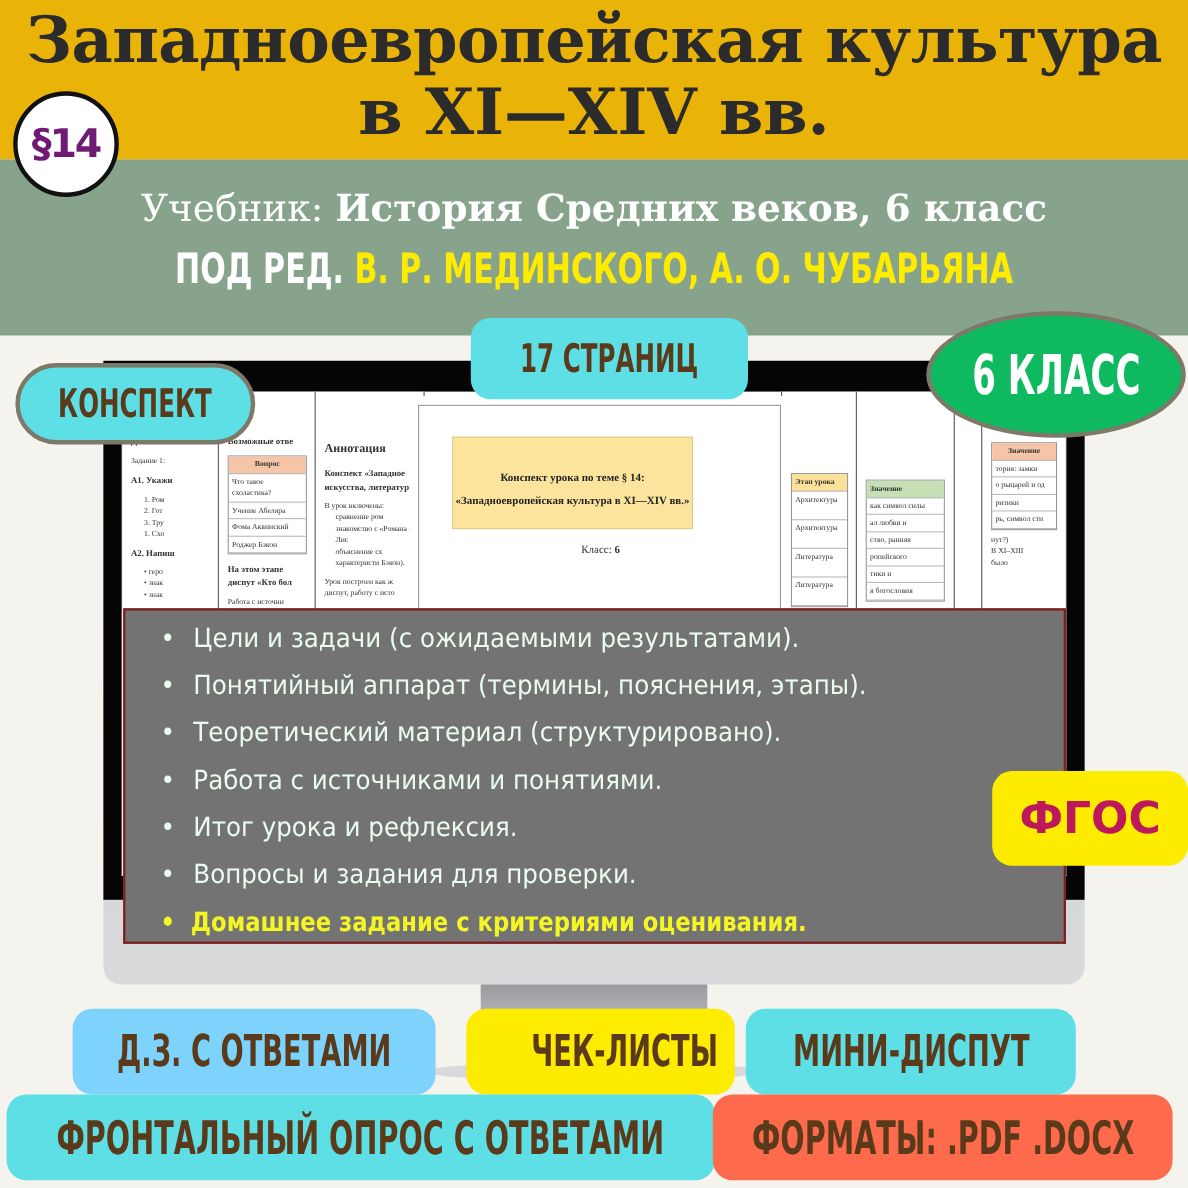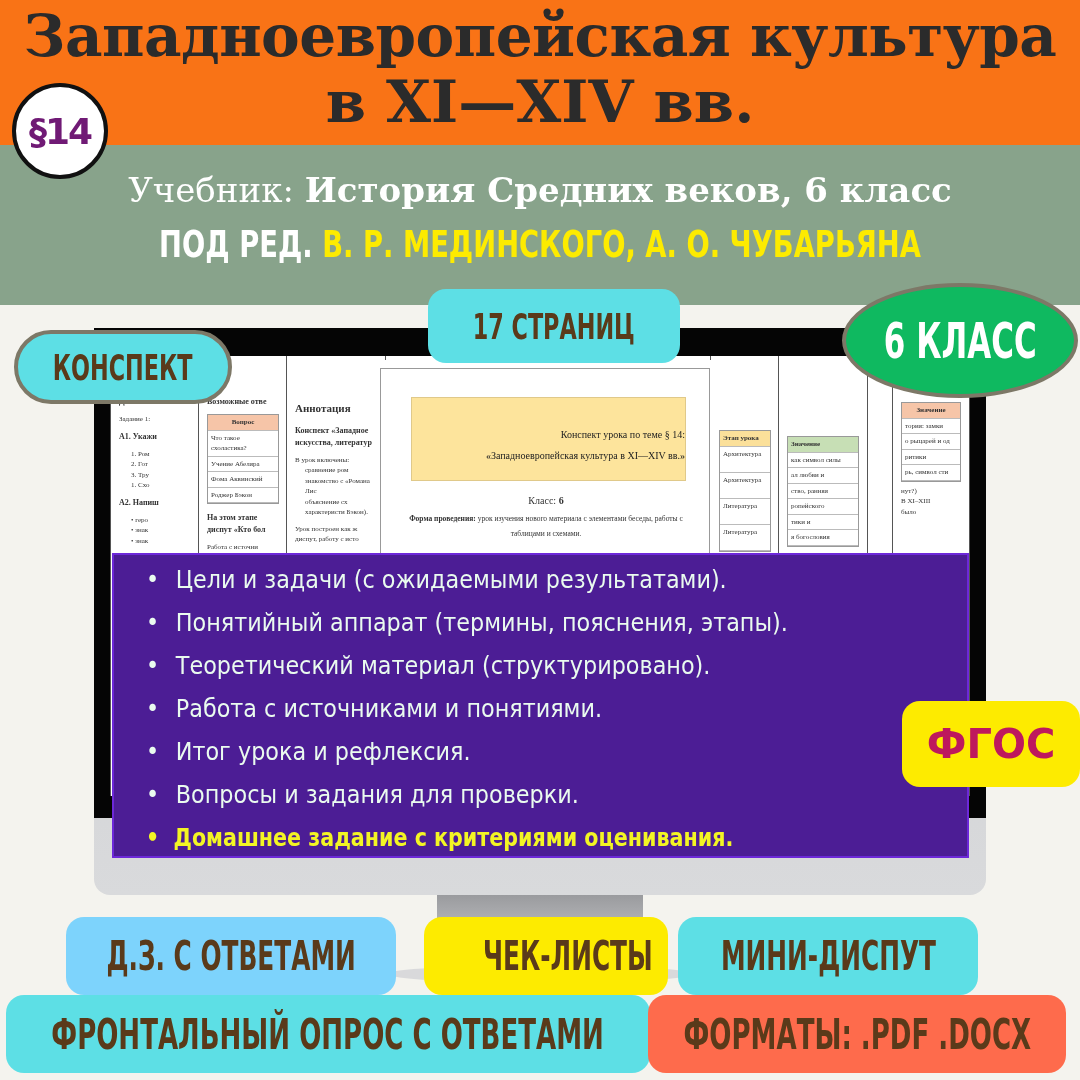--- a/index.html
+++ b/index.html
@@ -1,19 +1,19 @@
 <!DOCTYPE html>
 <html><head>
 <meta charset="utf-8">
 <style>
   * { box-sizing: border-box; margin: 0; padding: 0; }
   html, body { width: 1080px; height: 1080px; overflow: hidden; }
   body { position: relative; background: #f4f3ee; font-family: "Liberation Sans", sans-serif; }
 
-  .header { position: absolute; left: 0; top: 0; width: 1080px; height: 145px; background: #f97316; }
+  .header { position: absolute; left: 0; top: 0; width: 1080px; height: 145px; background: #eab308; }
   .title1 { position: absolute; left: 0; width: 1080px; top: 2px; text-align: center; font-family: "DejaVu Serif", serif; font-weight: bold; font-size: 58px; color: #2b2b2b; letter-spacing: -0.5px; }
   .title2 { position: absolute; left: 0; width: 1080px; top: 68px; text-align: center; font-family: "DejaVu Serif", serif; font-weight: bold; font-size: 58px; color: #2b2b2b; }
 
   .para-badge { position: absolute; left: 12px; top: 83px; width: 96px; height: 96px; border-radius: 50%; background: #fff; border: 4px solid #111; display: flex; align-items: center; justify-content: center; font-family: "DejaVu Sans", sans-serif; font-weight: bold; font-size: 36px; color: #701a75; z-index: 5; letter-spacing: -2px; }
 
   .band { position: absolute; left: 0; top: 145px; width: 1080px; height: 160px; background: #88a38b; }
   .subtitle { position: absolute; left: 0; width: 1080px; top: 170px; text-align: center; font-family: "DejaVu Serif", serif; font-size: 34px; color: #fff; }
   .subtitle b { font-weight: bold; }
   .editors { position: absolute; left: 0; width: 1080px; top: 222px; text-align: center; font-family: "DejaVu Sans", sans-serif; font-weight: bold; font-size: 38px; color: #fff; transform: scaleX(0.72); letter-spacing: 0px; }
   .editors .hl { color: #fdeb00; }
@@ -28,25 +28,25 @@
   .doc { position: absolute; top: 0; height: 440px; background: #fff; border-left: 1px solid #555; border-right: 1px solid #555; font-family: "Liberation Serif", serif; font-size: 7px; color: #333; overflow: hidden; padding: 10px 8px; line-height: 1.5; }
   .doc .h { font-weight: bold; font-size: 8px; margin-bottom: 6px; }
   .doc .ann { font-weight: bold; font-size: 11px; margin: 12px 0 8px; }
   .tbl { border: 1px solid #999; margin: 4px 0; }
   .tbl div { border-bottom: 1px solid #bbb; padding: 2px 3px; }
   .tbl .th { background: #f6c5a8; font-weight: bold; text-align: center; }
   .tbl .thy { background: #fbe09a; font-weight: bold; }
   .tbl .thg { background: #c7dfb5; font-weight: bold; }
 
   .doc-main { position: absolute; left: 270px; top: 12px; width: 330px; height: 428px; background: #fff; border: 1px solid #999; box-shadow: 0 0 0 8px #fff; z-index: 2; }
-  .cover-box { position: absolute; left: 30px; top: 28px; width: 275px; height: 84px; background: #fde49c; border: 1px solid #e0c98a; text-align: right; font-family: "Liberation Serif", serif; font-weight: normal; color: #222; font-size: 10px; padding-top: 26px; line-height: 2.1; }
+  .cover-box { position: absolute; left: 30px; top: 28px; width: 219px; height: 84px; background: #fde49c; border: 1px solid #e0c98a; text-align: center; font-family: "Liberation Serif", serif; font-weight: bold; color: #222; font-size: 10px; padding-top: 26px; line-height: 2.1; }
   .cover-class { position: absolute; left: 0; width: 330px; top: 126px; text-align: center; font-family: "Liberation Serif", serif; font-size: 10px; color: #333; }
   .cover-form { position: absolute; left: 20px; width: 290px; top: 142px; text-align: center; font-family: "Liberation Serif", serif; font-size: 7.5px; color: #333; line-height: 2; }
 
-  .greenbox { position: absolute; left: 112px; top: 553px; width: 857px; height: 305px; background: #4c1d95; border: 2px solid #6d28d9; padding: 4px 0 0 32px; z-index: 6; }
+  .greenbox { position: absolute; left: 112px; top: 553px; width: 857px; height: 305px; background: #737373; border: 2px solid #7f1d1d; padding: 4px 0 0 32px; z-index: 6; }
   .greenbox ul { list-style: none; }
   .greenbox li { font-family: "DejaVu Sans", sans-serif; font-size: 24px; color: #eafbef; height: 43px; line-height: 43px; white-space: nowrap; transform-origin: left center; transform: scaleX(0.93); }
   .greenbox li::before { content: "•"; display: inline-block; width: 32px; }
   .greenbox li.hl { color: #f3f524; font-weight: bold; transform: scaleX(0.86); }
 
   .pill { position: absolute; display: flex; align-items: center; justify-content: center; font-family: "DejaVu Sans", sans-serif; font-weight: bold; color: #5a3a1a; white-space: nowrap; z-index: 8; }
   .pill span { display: inline-block; transform: scaleX(0.62); }
 
   .p-konspekt { left: 14px; top: 330px; width: 218px; height: 74px; background: #5ddfe5; border: 4px solid #7d7867; border-radius: 37px; font-size: 36px; }
   .p-pages { left: 428px; top: 289px; width: 252px; height: 74px; background: #5ddfe5; border-radius: 18px; font-size: 36px; }
@@ -166,24 +166,20 @@
   </div>
 
   <div class="doc-main">
     <div class="cover-box">
       <div>Конспект урока по теме § 14:</div>
       <div>«Западноевропейская культура в XI—XIV вв.»</div>
     </div>
     <div class="cover-class">
       <span>Класс:</span>
       <b>6</b>
-    </div>
-    <div class="cover-form">
-      <b>Форма проведения:</b>
-      <span>урок изучения нового материала с элементами беседы, работы с таблицами и схемами.</span>
     </div>
   </div>
 </div>
 
 <div class="greenbox">
   <ul>
     <li>Цели и задачи (с ожидаемыми результатами).</li>
     <li>Понятийный аппарат (термины, пояснения, этапы).</li>
     <li>Теоретический материал (структурировано).</li>
     <li>Работа с источниками и понятиями.</li>

